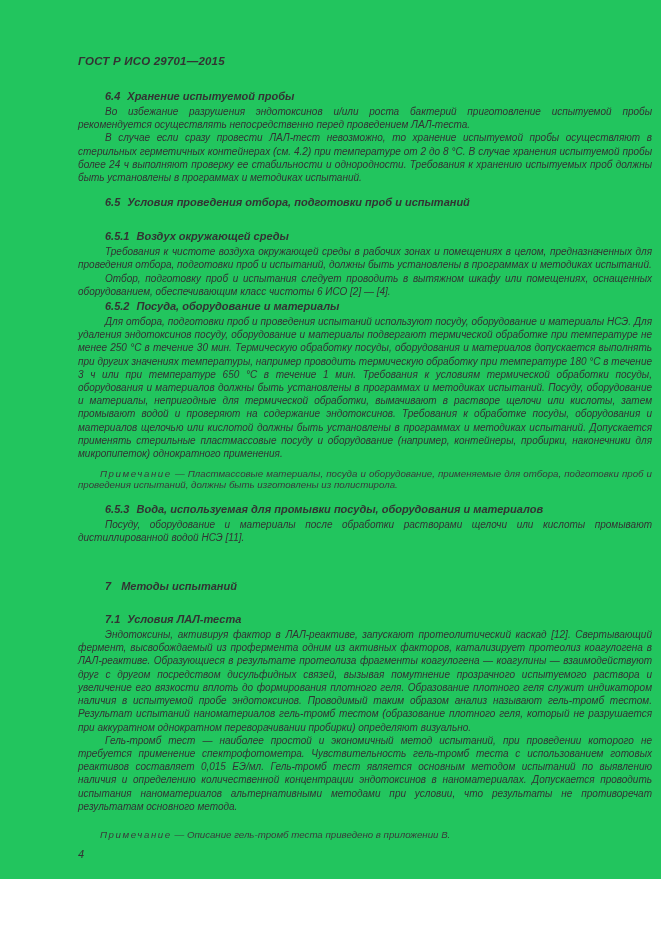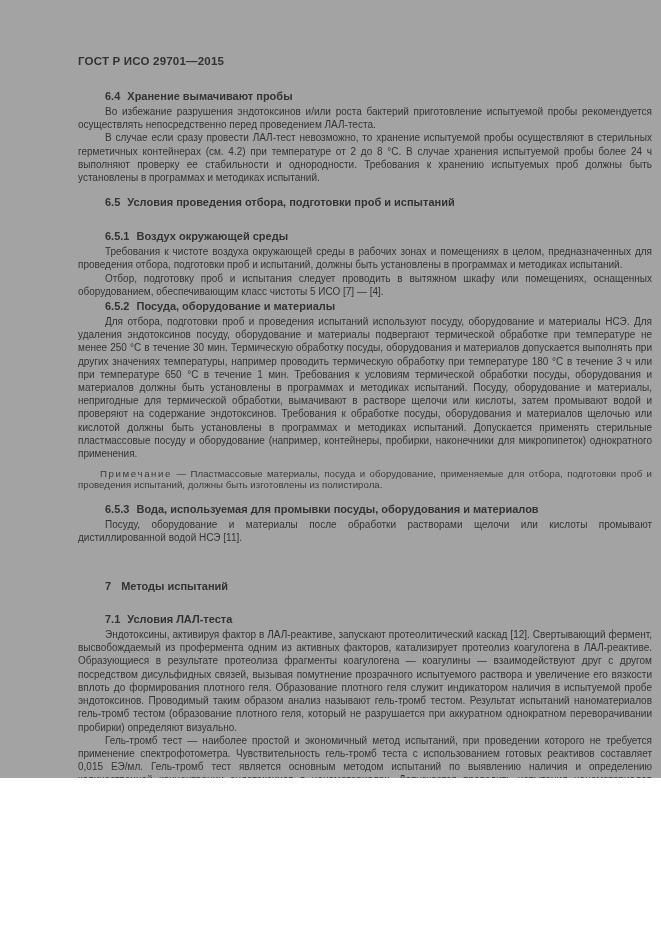--- a/index.html
+++ b/index.html
@@ -1,18 +1,18 @@
 <!DOCTYPE html>
 <html lang="ru"><head>
 <meta charset="utf-8">
 <style>
   html,body{margin:0;padding:0;background:#ffffff;}
   .page{
-    position:relative;width:661px;height:778px;background:#a3a3a3;
-    font-family:"Liberation Sans",sans-serif;color:#333;overflow:hidden;
+    position:relative;width:661px;height:879px;background:#22c55e;
+    font-family:"Liberation Sans",sans-serif;color:#333;overflow:hidden;font-style:italic;
   }
   .content{position:absolute;left:78px;top:55px;width:574px;}
   .running-head{margin:0;font-size:11.5px;font-weight:bold;letter-spacing:.2px;}
   .h{margin:0 0 2px 0;font-size:11px;line-height:13px;font-weight:bold;text-indent:27px;}
   .sec-num{margin-right:7px;}
   .body{margin:0;font-size:10px;line-height:13.2px;text-align:justify;text-indent:27px;}
   .note{margin:0;font-size:9.7px;line-height:11.2px;text-align:justify;text-indent:22px;color:#3a3a3a;}
   .note-label{letter-spacing:1.6px;}
   .chapter{margin:0;font-size:11px;line-height:18px;font-weight:bold;text-indent:27px;}
   .chap-num{margin-right:10px;}
@@ -22,29 +22,29 @@
   .mt-33{margin-top:33px;} .mt-2{margin-top:2px;}
 </style>
 </head>
 <body>
 
 <div class="page">
   <div class="content">
 
     <p class="running-head">ГОСТ Р ИСО 29701—2015</p>
 
-    <h3 class="h mt-23"><span class="sec-num">6.4</span><span>Хранение вымачивают пробы</span></h3>
+    <h3 class="h mt-23"><span class="sec-num">6.4</span><span>Хранение испытуемой пробы</span></h3>
     <p class="body">Во избежание разрушения эндотоксинов и/или роста бактерий приготовление испытуемой пробы рекомендуется осуществлять непосредственно перед проведением ЛАЛ-теста.</p>
     <p class="body">В случае если сразу провести ЛАЛ-тест невозможно, то хранение испытуемой пробы осуществляют в стерильных герметичных контейнерах (см. 4.2) при температуре от 2 до 8 °С. В случае хранения испытуемой пробы более 24 ч выполняют проверку ее стабильности и однородности. Требования к хранению испытуемых проб должны быть установлены в программах и методиках испытаний.</p>
 
     <h3 class="h mt-12"><span class="sec-num">6.5</span><span>Условия проведения отбора, подготовки проб и испытаний</span></h3>
 
     <h3 class="h mt-9"><span class="sec-num">6.5.1</span><span>Воздух окружающей среды</span></h3>
     <p class="body">Требования к чистоте воздуха окружающей среды в рабочих зонах и помещениях в целом, предназначенных для проведения отбора, подготовки проб и испытаний, должны быть установлены в программах и методиках испытаний.</p>
-    <p class="body">Отбор, подготовку проб и испытания следует проводить в вытяжном шкафу или помещениях, оснащенных оборудованием, обеспечивающим класс чистоты 5 ИСО [7] — [4].</p>
+    <p class="body">Отбор, подготовку проб и испытания следует проводить в вытяжном шкафу или помещениях, оснащенных оборудованием, обеспечивающим класс чистоты 6 ИСО [2] — [4].</p>
 
     <h3 class="h mt-2"><span class="sec-num">6.5.2</span><span>Посуда, оборудование и материалы</span></h3>
     <p class="body">Для отбора, подготовки проб и проведения испытаний используют посуду, оборудование и материалы НСЭ. Для удаления эндотоксинов посуду, оборудование и материалы подвергают термической обработке при температуре не менее 250 °С в течение 30 мин. Термическую обработку посуды, оборудования и материалов допускается выполнять при других значениях температуры, например проводить термическую обработку при температуре 180 °С в течение 3 ч или при температуре 650 °С в течение 1 мин. Требования к условиям термической обработки посуды, оборудования и материалов должны быть установлены в программах и методиках испытаний. Посуду, оборудование и материалы, непригодные для термической обработки, вымачивают в растворе щелочи или кислоты, затем промывают водой и проверяют на содержание эндотоксинов. Требования к обработке посуды, оборудования и материалов щелочью или кислотой должны быть установлены в программах и методиках испытаний. Допускается применять стерильные пластмассовые посуду и оборудование (например, контейнеры, пробирки, наконечники для микропипеток) однократного применения.</p>
     <p class="note mt-8"><span class="note-label">Примечание</span> <span>— Пластмассовые материалы, посуда и оборудование, применяемые для отбора, подготовки проб и проведения испытаний, должны быть изготовлены из полистирола.</span></p>
 
     <h3 class="h mt-12"><span class="sec-num">6.5.3</span><span>Вода, используемая для промывки посуды, оборудования и материалов</span></h3>
     <p class="body">Посуду, оборудование и материалы после обработки растворами щелочи или кислоты промывают дистиллированной водой НСЭ [11].</p>
 
     <h2 class="chapter mt-33"><span class="chap-num">7</span><span>Методы испытаний</span></h2>
 

